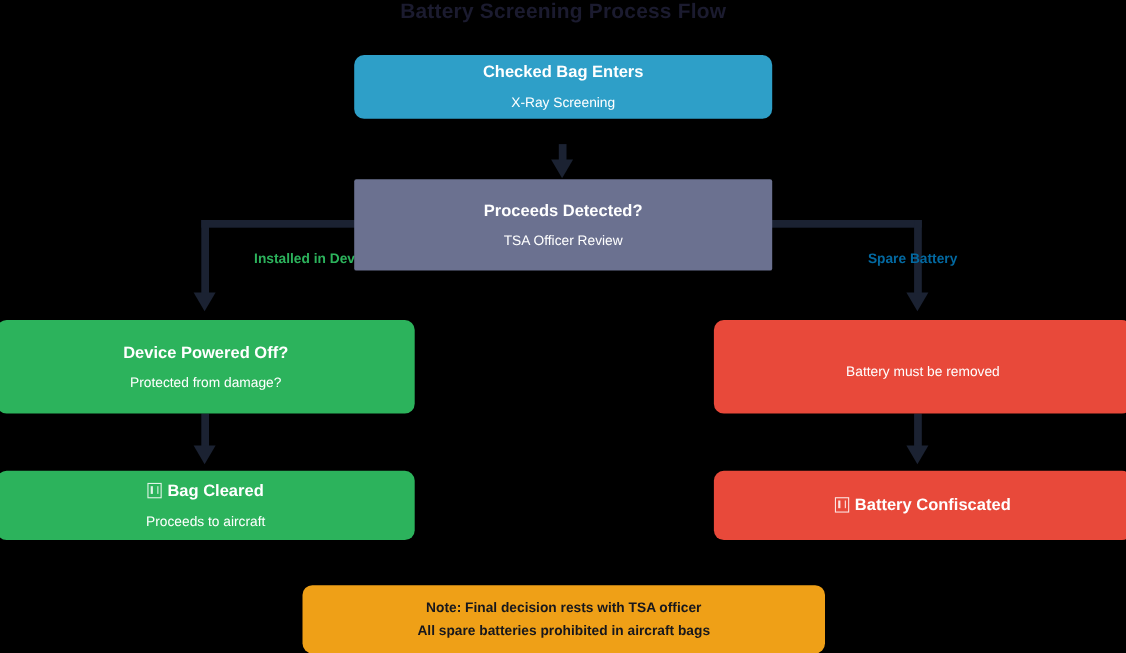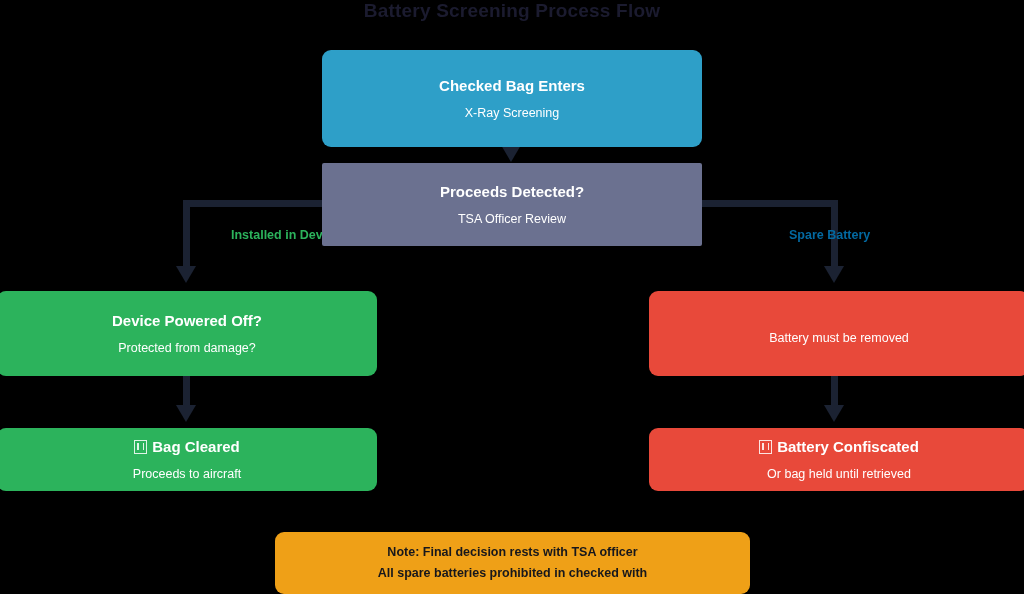--- a/index.html
+++ b/index.html
@@ -83,21 +83,21 @@
   }
   .node .title .tofu::before {
     left: 2px; top: 2px; width: 1.5px; height: 7px;
   }
   .node .title .tofu::after {
     right: 2px; top: 2px; width: 1.5px; height: 7px;
   }
 
   
   #node-entry {
-    left: 322px; top: 50px; width: 380px; height: 97px;
+    left: 322px; top: 50px; width: 380px; height: 58px;
     background: #2e9fc8;
     border-radius: 9px;
   }
   #node-decision {
     left: 322px; top: 163px; width: 380px; height: 83px;
     background: #6b7190;
     border-radius: 2px;
   }
   #node-powered-off {
     left: -3px; top: 291px; width: 380px; height: 85px;
@@ -211,21 +211,20 @@
     <div class="sub">Battery must be removed</div>
   </div>
 
   <div class="node" id="node-cleared">
     <div class="title"><span class="tofu"></span><span>Bag Cleared</span></div>
     <div class="sub">Proceeds to aircraft</div>
   </div>
 
   <div class="node" id="node-confiscated">
     <div class="title"><span class="tofu"></span><span>Battery Confiscated</span></div>
-    <div class="sub">Or bag held until retrieved</div>
   </div>
 
   <div class="node" id="node-note">
     <div class="title">Note: Final decision rests with TSA officer</div>
-    <div class="sub">All spare batteries prohibited in checked with</div>
+    <div class="sub">All spare batteries prohibited in aircraft bags</div>
   </div>
 
 </div>
 
 </body></html>

